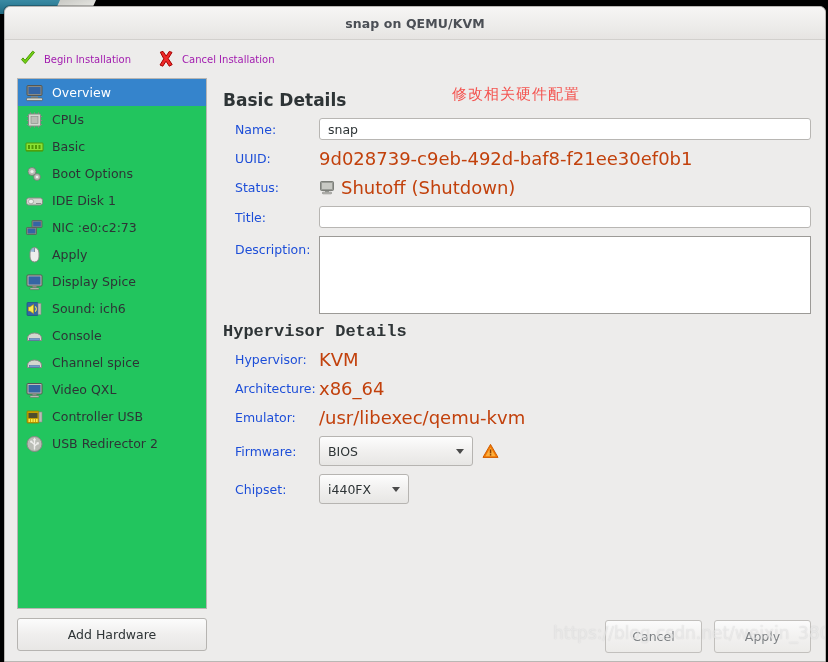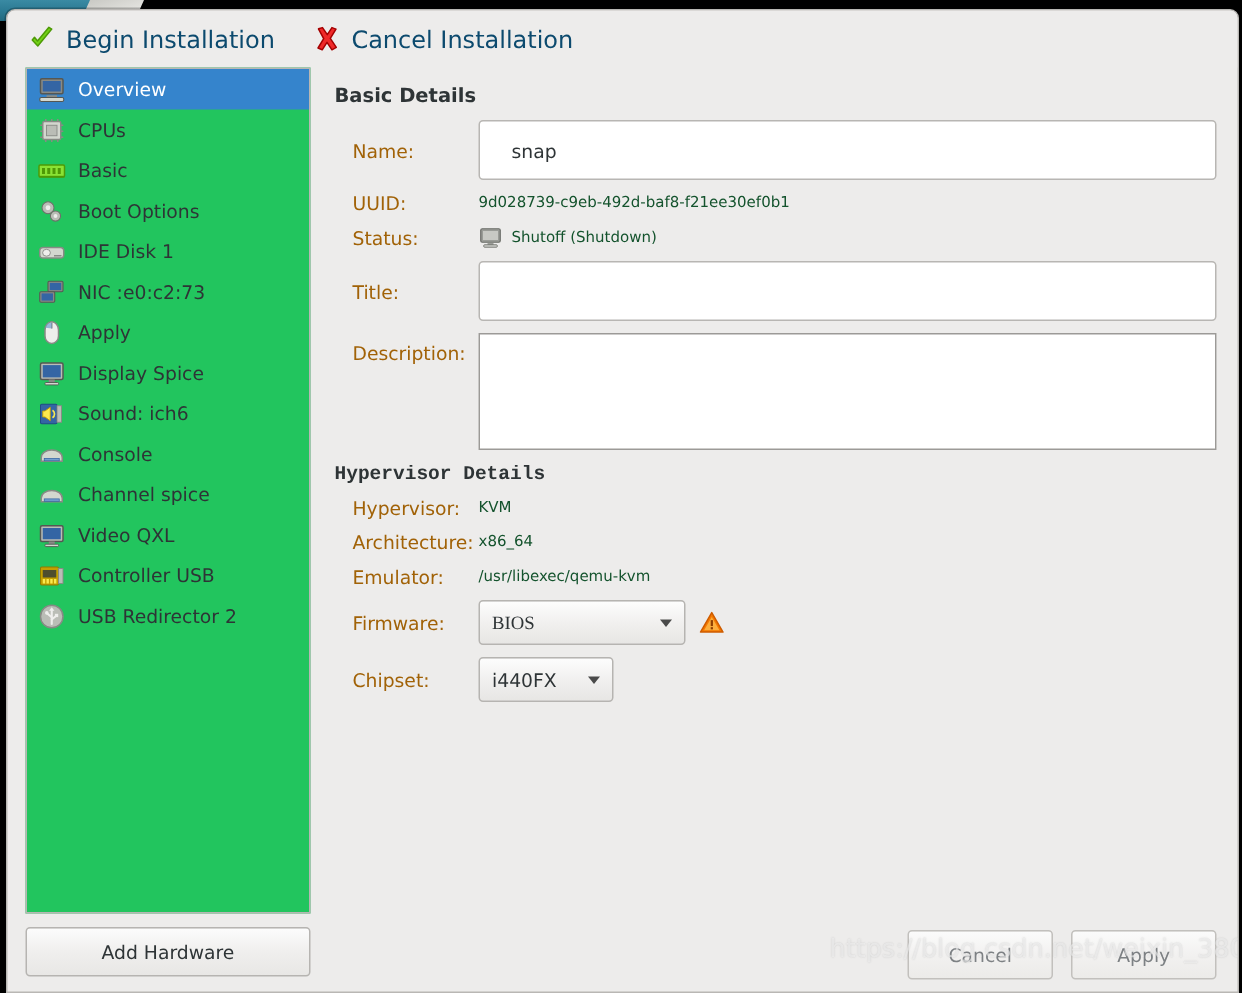--- a/index.html
+++ b/index.html
@@ -83,22 +83,22 @@
     display: flex;
     align-items: center;
     padding: 0 12px;
     gap: 22px;
     background: #edeceb;
   }
   .tool-btn {
     display: flex;
     align-items: center;
     gap: 7px;
-    font-size: 16px;
-    color: #0c4a6e;
+    font-size: 10px;
+    color: #a21caf;
     cursor: default;
     padding: 2px 2px;
     border-radius: 3px;
   }
   .tool-icon { width: 18px; height: 18px; display: block; }
 
   
   #annotation {
     position: absolute;
     left: 447px;
@@ -175,54 +175,54 @@
   
   #content {
     flex: 1 1 auto;
     padding: 12px 14px 0 16px;
     min-width: 0;
     position: relative;
     display: flex;
     flex-direction: column;
   }
   .section-title {
-    font-size: 13px;
+    font-size: 17px;
     font-weight: bold;
     color: #2e3436;
     margin: 0 0 8px 0;
   }
   .field-row {
     display: flex;
     align-items: center;
     margin-bottom: 8px;
   }
   .field-row.top { align-items: flex-start; }
   .field-label {
     width: 96px;
     flex: 0 0 96px;
     font-size: 12.5px;
-    color: #a16207;
+    color: #1d4ed8;
     padding-left: 12px;
     box-sizing: border-box;
   }
   .field-value {
-    font-size: 10px;
-    color: #14532d;
+    font-size: 18px;
+    color: #c2410c;
   }
   .text-input {
     flex: 1 1 auto;
-    height: 40px;
+    height: 22px;
     box-sizing: border-box;
     border: 1px solid #b8b6b3;
     border-radius: 3px;
     background: #ffffff;
     font-size: 12.5px;
     color: #2e3436;
     font-family: "DejaVu Sans", "Liberation Sans", sans-serif;
-    padding: 0 21px;
+    padding: 0 8px;
     outline: none;
   }
   .text-area {
     flex: 1 1 auto;
     height: 78px;
     box-sizing: border-box;
     border: 1px solid #9c9a97;
     background: #ffffff;
     font-size: 12.5px;
     color: #2e3436;
@@ -243,21 +243,21 @@
     box-sizing: border-box;
     border: 1px solid #b6b4b1;
     border-radius: 3px;
     background: linear-gradient(180deg, #fdfdfd 0%, #f1f0ef 50%, #e7e6e4 100%);
     font-size: 12.5px;
     color: #2e3436;
     padding: 0 8px;
     cursor: default;
     gap: 10px;
   }
-  #firmware-combo { width: 138px; font-family: Liberation Serif, serif; }
+  #firmware-combo { width: 154px; }
   #chipset-combo  { width: 90px; }
   .caret {
     width: 0; height: 0;
     border-left: 4.5px solid transparent;
     border-right: 4.5px solid transparent;
     border-top: 5px solid #4a4a4a;
   }
 
   
   #footer {
@@ -298,20 +298,23 @@
 </head>
 <body>
 
 <div id="desktop">
   <div id="bg-window-tab"></div>
   <div id="bg-window-tab-edge"></div>
 </div>
 
 <div id="window">
 
+  <div id="titlebar">
+    <span class="title-text">snap on QEMU/KVM</span>
+  </div>
 
   <div id="toolbar">
     <div class="tool-btn">
       <span class="tool-icon">
         <svg width="18" height="18" viewBox="0 0 18 18">
           <path d="M2.5 9.6 L6.2 13.6 L15.5 2.4 L13.6 1.2 L6.0 10.3 L4.0 7.9 Z" fill="#73d216" stroke="#4e9a06" stroke-width="1" stroke-linejoin="round"></path>
         </svg>
       </span>
       <span>Begin Installation</span>
     </div>

